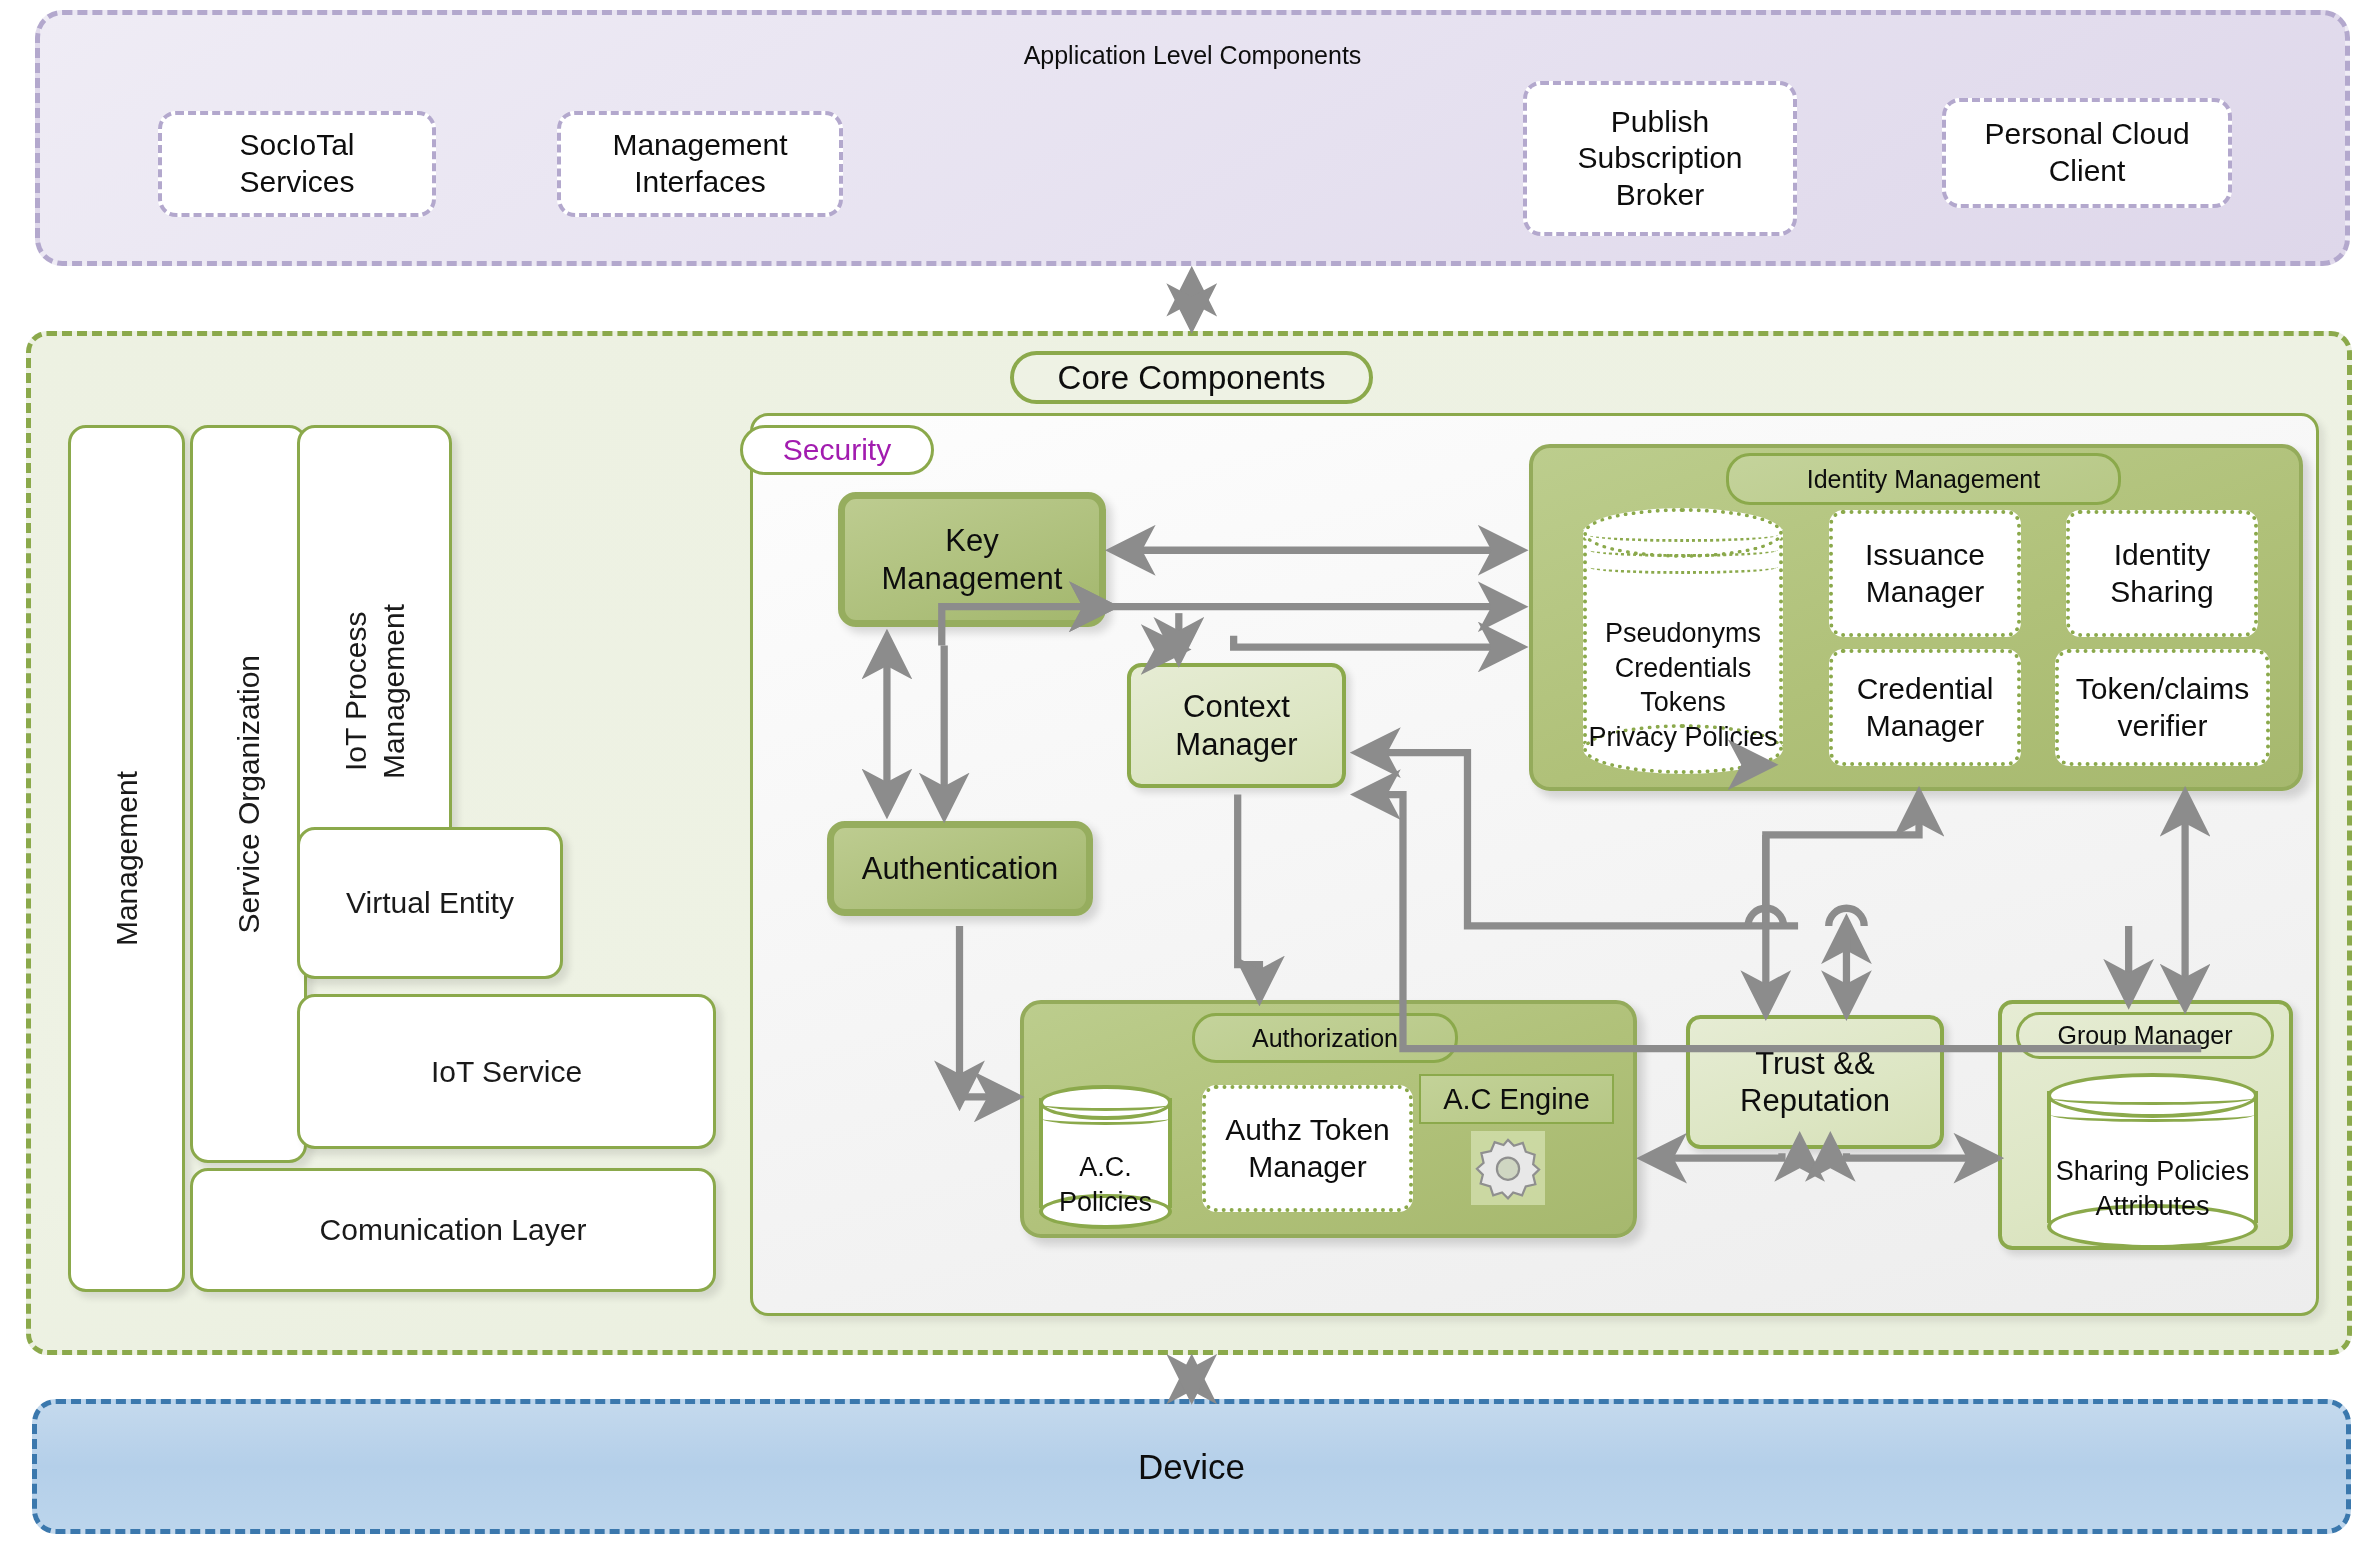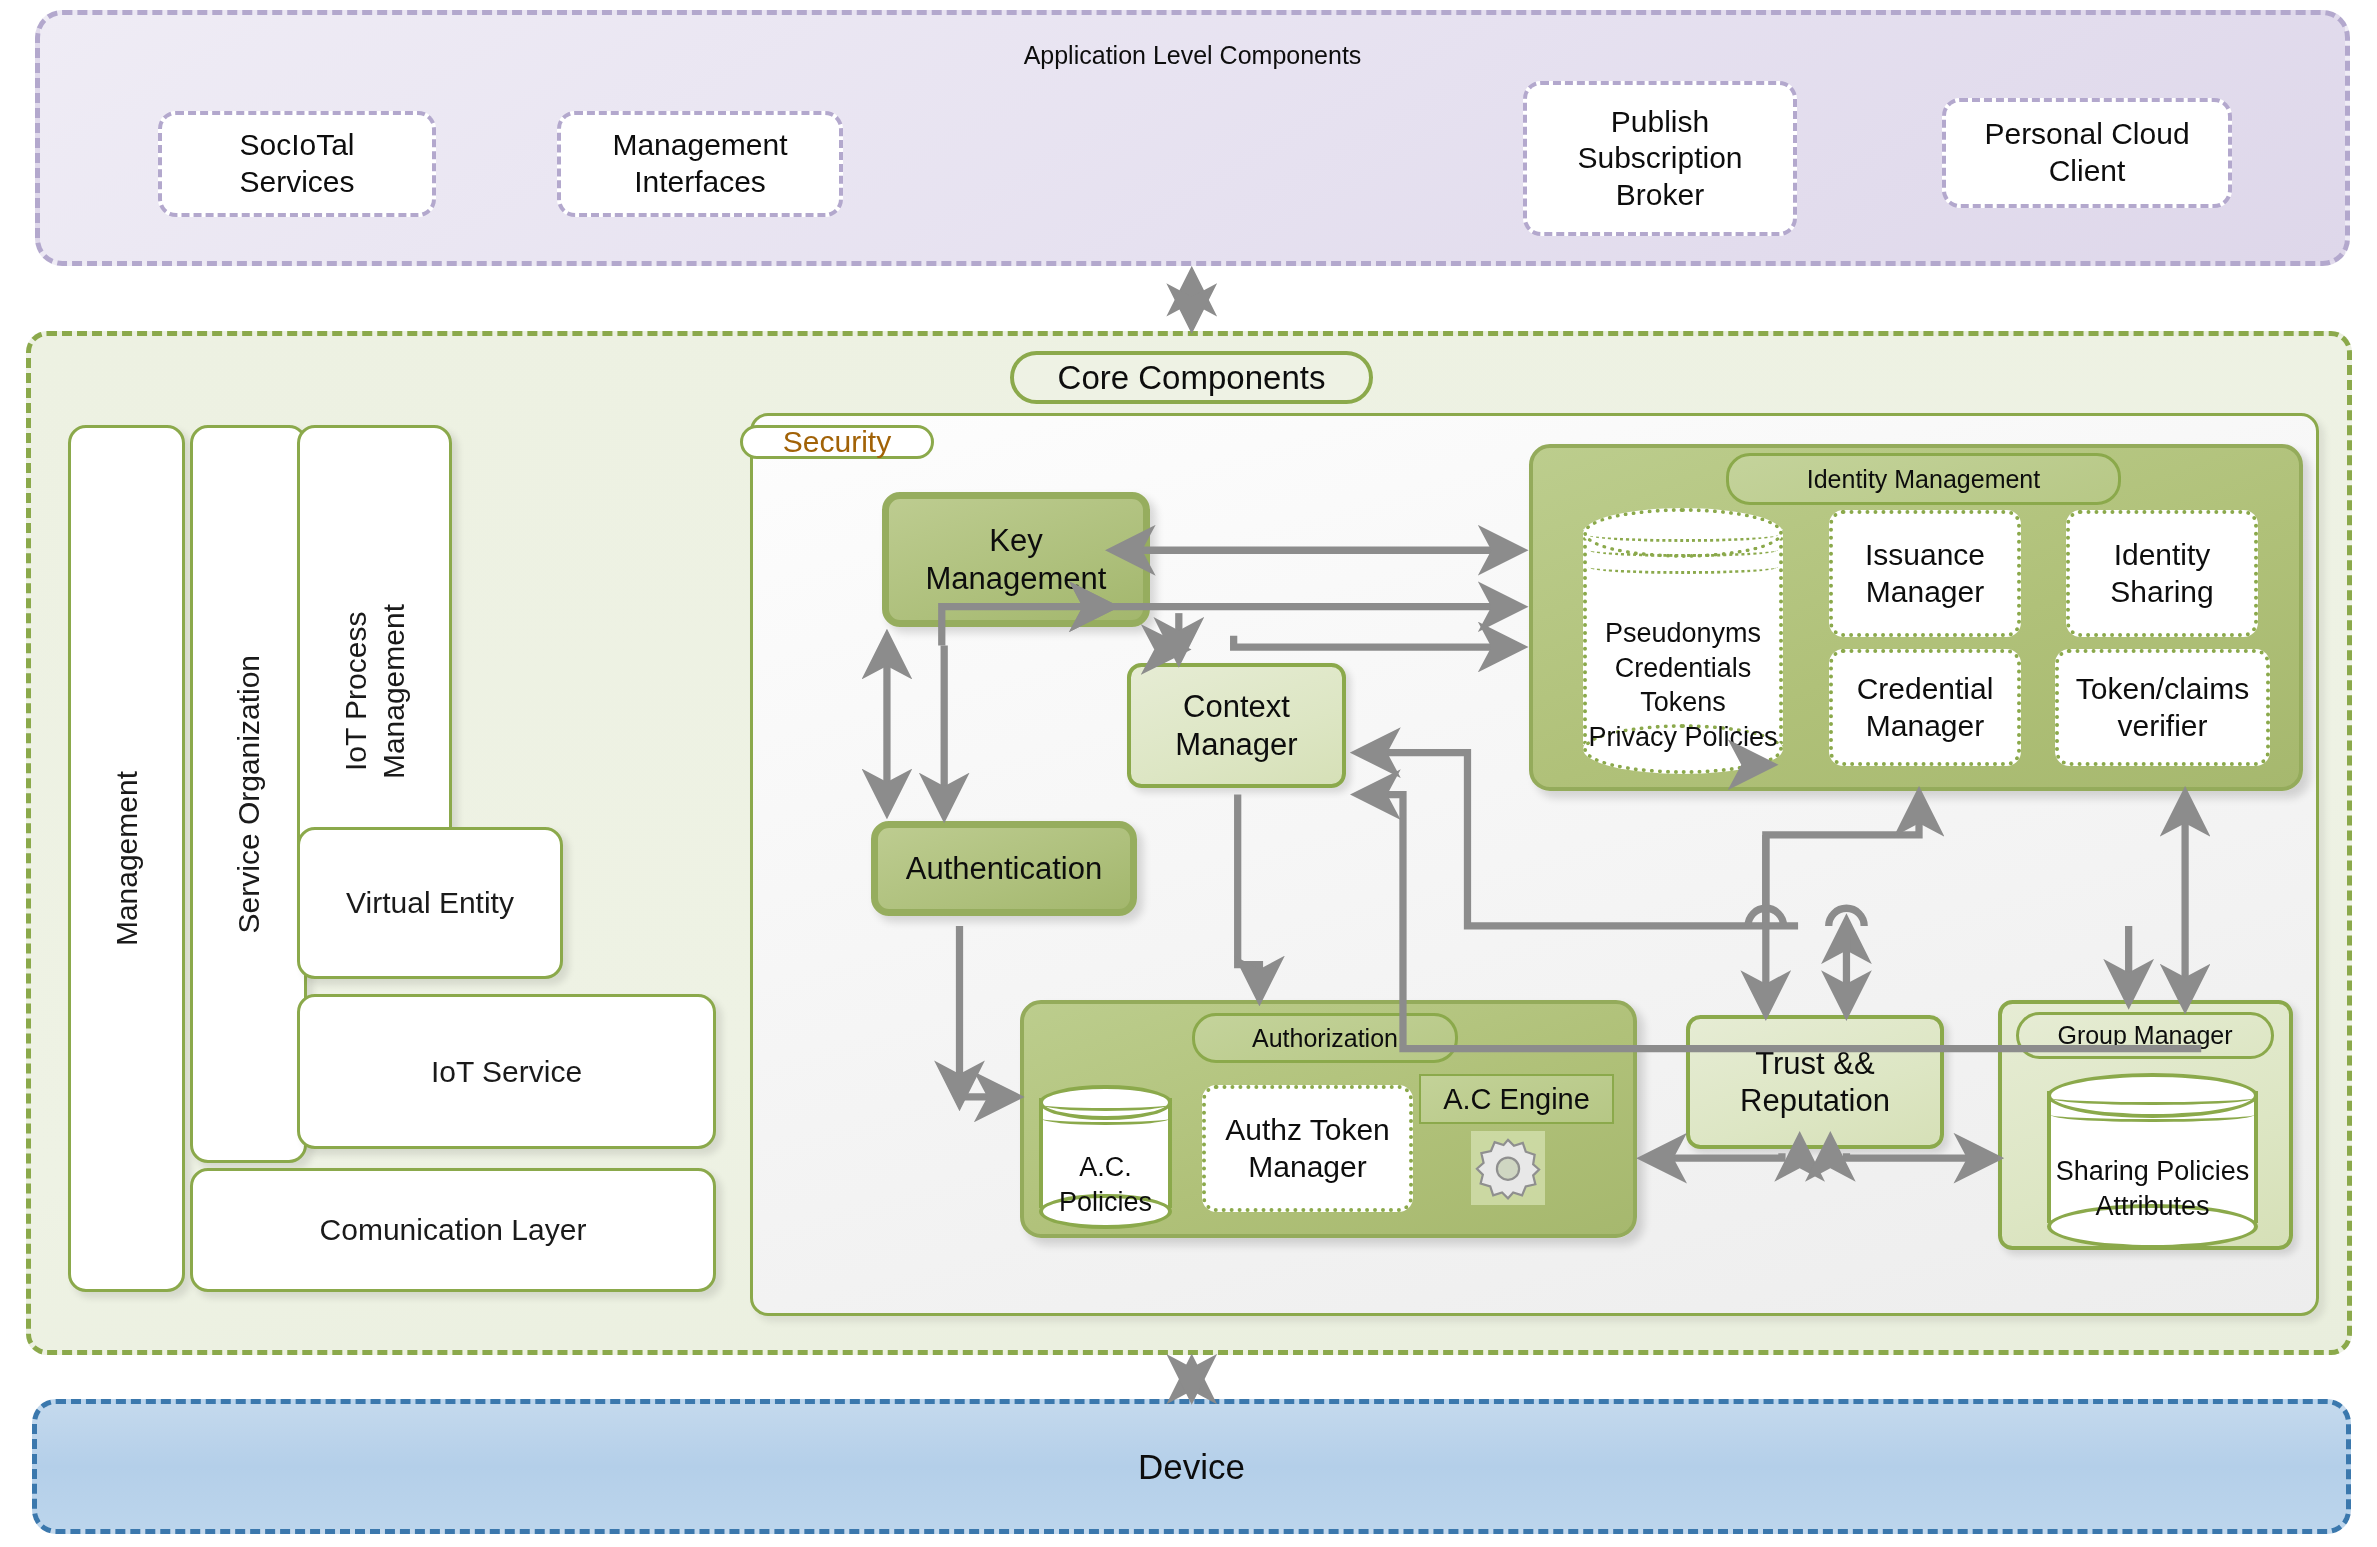--- a/index.html
+++ b/index.html
@@ -42,32 +42,31 @@
   }
 
   
   #sec-panel{
     left:750px;top:413px;width:1569px;height:903px;
     border:3.2px solid #8ba94b;border-radius:18px;
     background:linear-gradient(165deg,#fdfdfd 0%,#f4f4f4 55%,#ededed 100%);
     box-shadow:5.6px 5.6px 7.3px rgba(0,0,0,.08);
   }
   #sec-title{
-    left:740px;top:425px;width:194px;height:34px;
+    left:740px;top:425px;width:194px;height:50px;
     border:3.2px solid #8ba94b;border-radius:25px;background:#ffffff;
-    font-size:30px;color:#a16207;z-index:6;
+    font-size:30px;color:#a21caf;z-index:6;
   }
 
   
   .comp-dark{
     border:7.3px solid #96ad5e;border-radius:18px;
     background:linear-gradient(160deg,#bdcc90 0%,#aec07c 60%,#a3b76d 100%);
     font-size:31px;color:#0d0d0d;line-height:1.2;
     box-shadow:5.6px 5.6px 8px rgba(0,0,0,.14);
-    margin-left:44px;
   }
   
   .comp-light{
     border:4px solid #8ba94b;border-radius:14.5px;
     background:linear-gradient(160deg,#e6ecd4 0%,#dde6c4 60%,#d6e0b7 100%);
     font-size:31px;color:#0d0d0d;line-height:1.2;
     box-shadow:4.8px 4.8px 7.3px rgba(0,0,0,.12);
   }
   
   .group-box{

